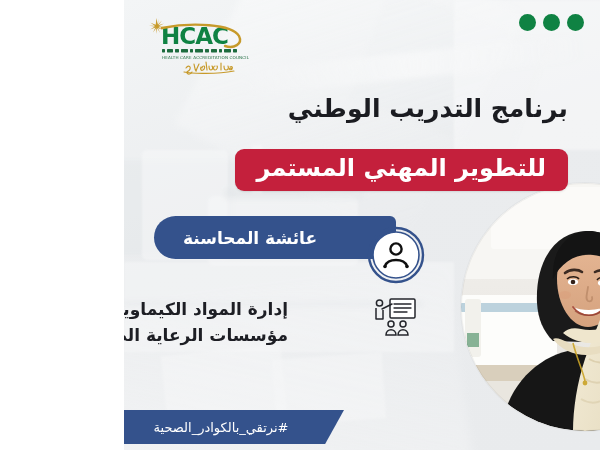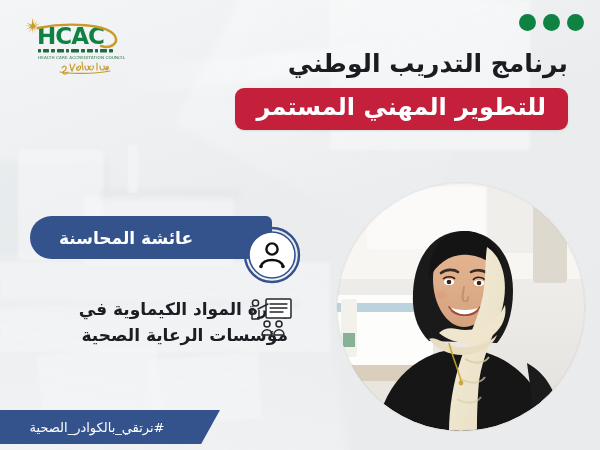--- a/index.html
+++ b/index.html
@@ -3,21 +3,21 @@
 <meta charset="utf-8">
 <style>
   html, body {
     margin: 0;
     padding: 0;
     background: #ffffff;
   }
 
   #poster {
     position: relative;
-    width: 600px;
+    width: 476px;
     height: 450px;
     overflow: hidden;
     background: #eef0f2;
     font-family: "DejaVu Sans", "Liberation Sans", sans-serif;
   }
 
   
   .bg-base {
     position: absolute;
     inset: 0;
@@ -106,23 +106,24 @@
     z-index: 6;
     text-align: right;
   }
   .headline-main {
     font-size: 25px;
     font-weight: bold;
     color: #1b1c21;
     letter-spacing: 0;
     line-height: 1.1;
     white-space: nowrap;
+    margin-top: 45px;
   }
   .headline-badge {
-    margin-top: 10px;
+    margin-top: 26px;
     display: inline-block;
     background: #c4203c;
     color: #ffffff;
     font-size: 24px;
     font-weight: bold;
     border-radius: 9px;
     padding: 6px 22px 9px 22px;
     line-height: 1.15;
     white-space: nowrap;
     box-shadow: 0 1px 2px rgba(0,0,0,0.10);

